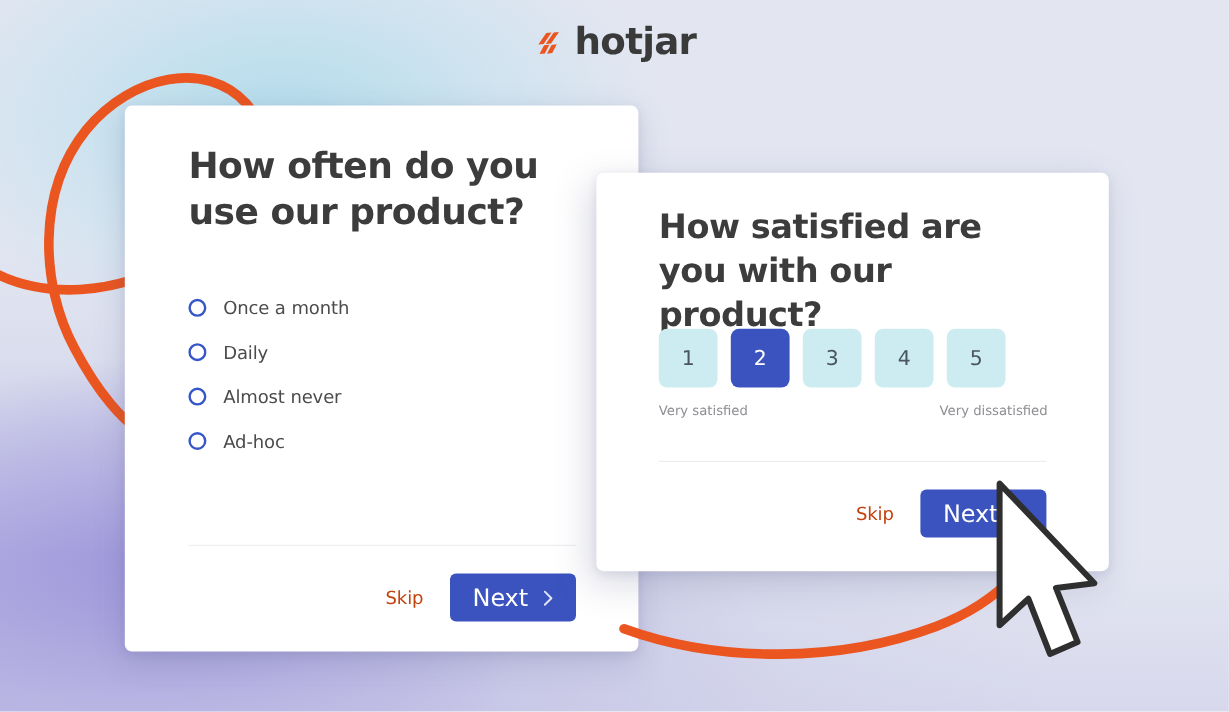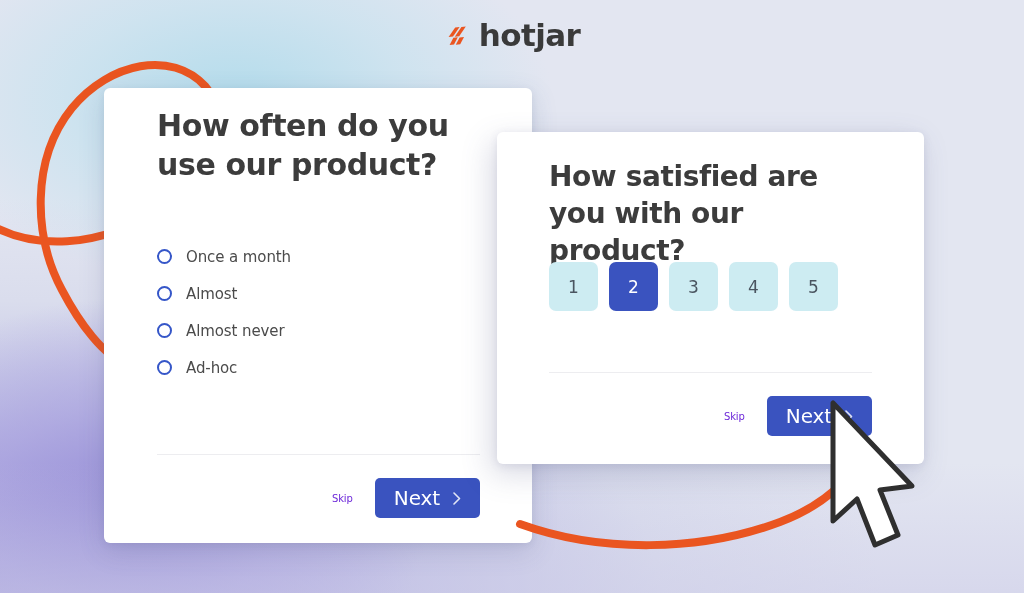--- a/index.html
+++ b/index.html
@@ -87,38 +87,38 @@
   }
   #card-usage {
     left: 104px;
     top: 88px;
     width: 428px;
     height: 455px;
     box-shadow: 0 8px 26px rgba(80,85,130,.18), 0 2px 7px rgba(80,85,130,.10);
   }
   #card-satisfaction {
     left: 497px;
-    top: 132px;
+    top: 144px;
     width: 427px;
     height: 332px;
     box-shadow: -6px 10px 30px rgba(80,85,130,.22), 0 2px 8px rgba(80,85,130,.12);
   }
 
   .card-inner { position: relative; width: 100%; height: 100%; }
 
   .q-title {
     position: absolute;
     color: #3c3c3c;
     font-family: "DejaVu Sans", sans-serif;
     font-weight: 700;
     letter-spacing: -0.4px;
   }
   #card-usage .q-title {
     left: 53px;
-    top: 18px;
+    top: 31px;
     width: 330px;
     font-size: 30px;
     line-height: 1.31;
   }
   #card-satisfaction .q-title {
     left: 52px;
     top: 27px;
     width: 330px;
     font-size: 28px;
     line-height: 1.32;
@@ -208,22 +208,22 @@
     position: absolute;
     display: flex;
     align-items: center;
     gap: 22px;
   }
   #card-usage .footer { right: 52px; top: 390px; }
   #card-satisfaction .footer { right: 52px; top: 264px; }
 
   .skip-link {
     font-family: "DejaVu Sans", sans-serif;
-    font-size: 10px;
-    color: #6d28d9;
+    font-size: 15px;
+    color: #c2410c;
     cursor: pointer;
     letter-spacing: -0.1px;
   }
   .next-btn {
     background: #3a53bf;
     border-radius: 5px;
     color: #ffffff;
     font-family: "DejaVu Sans", sans-serif;
     font-size: 20px;
     padding: 0 19px;
@@ -279,21 +279,21 @@
     <div class="card-inner">
       <div class="q-title">How often do you use our product?</div>
 
       <div class="options">
         <div class="option-row">
           <span class="radio"></span>
           <span class="option-label">Once a month</span>
         </div>
         <div class="option-row">
           <span class="radio"></span>
-          <span class="option-label">Almost</span>
+          <span class="option-label">Daily</span>
         </div>
         <div class="option-row">
           <span class="radio"></span>
           <span class="option-label">Almost never</span>
         </div>
         <div class="option-row">
           <span class="radio"></span>
           <span class="option-label">Ad-hoc</span>
         </div>
       </div>
@@ -317,20 +317,24 @@
       <div class="q-title">How satisfied are you with our product?</div>
 
       <div class="scale">
         <div class="scale-box">1</div>
         <div class="scale-box selected">2</div>
         <div class="scale-box">3</div>
         <div class="scale-box">4</div>
         <div class="scale-box">5</div>
       </div>
 
+      <div class="scale-ends">
+        <span>Very satisfied</span>
+        <span>Very dissatisfied</span>
+      </div>
 
       <div class="divider"></div>
 
       <div class="footer">
         <span class="skip-link">Skip</span>
         <button class="next-btn">
           <span>Next</span>
           <svg class="next-chevron" width="8" height="13" viewBox="0 0 8 13">
             <path d="M1 1 L6.5 6.5 L1 12" fill="none" stroke="#ffffff" stroke-width="1.6" stroke-linecap="round" stroke-linejoin="round"></path>
           </svg>

